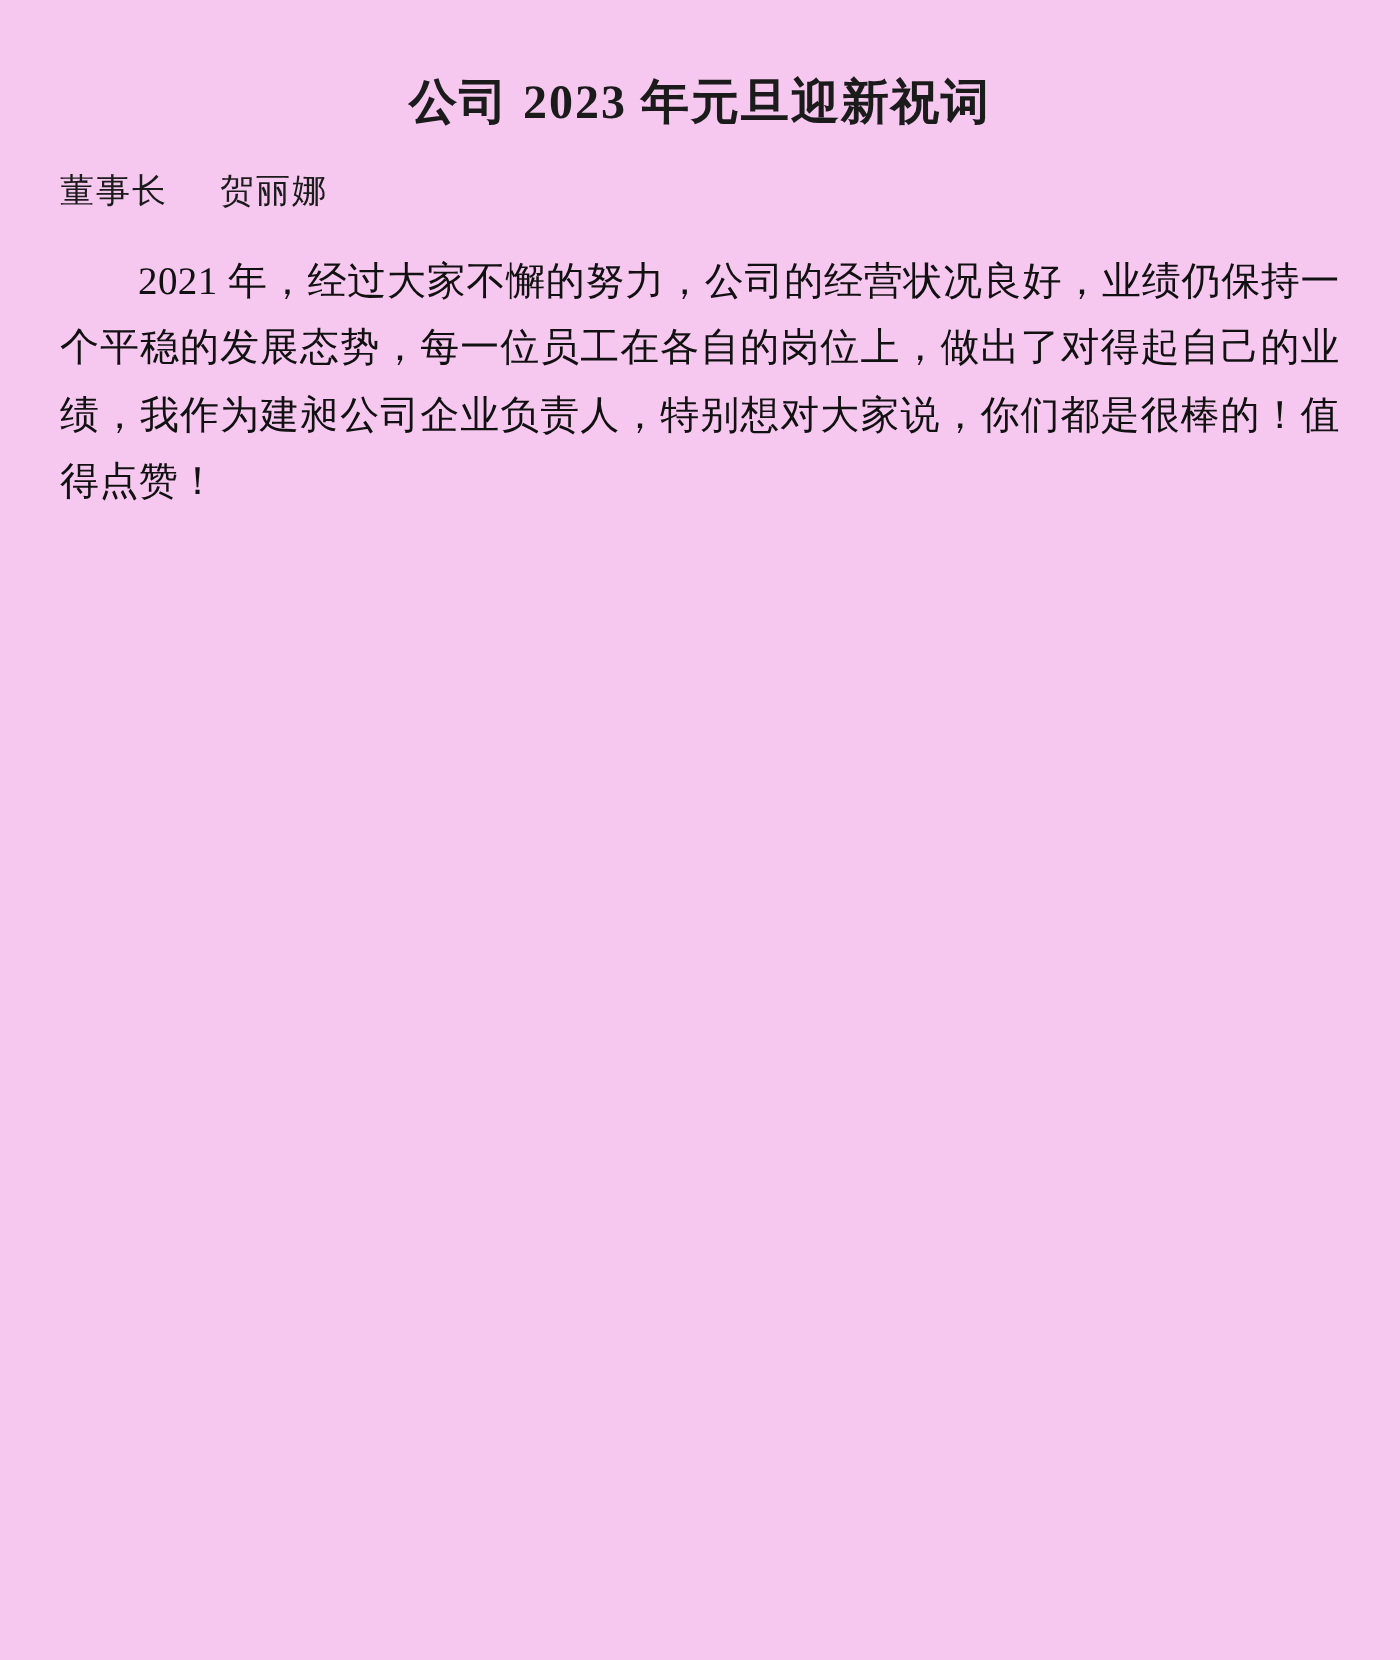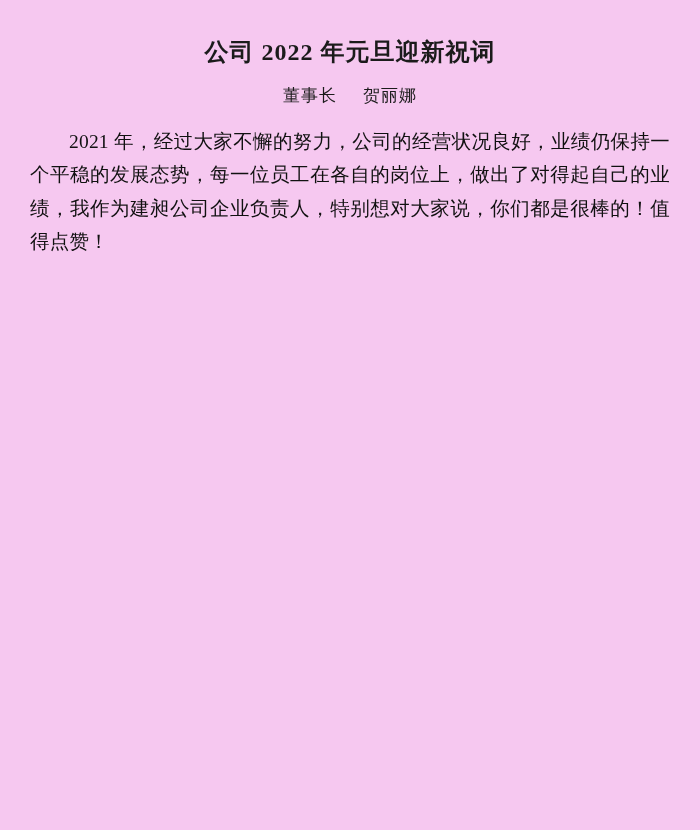--- a/index.html
+++ b/index.html
@@ -25,21 +25,21 @@
     text-align: center;
     font-size: 24px;
     font-weight: bold;
     color: #1b1b1b;
     letter-spacing: 1px;
     margin: 8px 0 0 0;
     line-height: 1.4;
     font-family: "Liberation Serif", "DejaVu Serif", serif;
   }
   .byline {
-    text-align: center;
+    text-align: left;
     font-size: 17px;
     color: #1b1b1b;
     margin: 14px 0 0 0;
     letter-spacing: 1px;
   }
   .byline .gap {
     display: inline-block;
     width: 26px;
   }
   .body-text {
@@ -56,21 +56,21 @@
   }
   .para.noindent {
     text-indent: 0;
   }
 </style>
 </head>
 <body>
 
 <div class="page">
 
-  <h1 class="doc-title">公司 2022 年元旦迎新祝词</h1>
+  <h1 class="doc-title">公司 2023 年元旦迎新祝词</h1>
 
   <div class="byline">
     <span>董事长</span><span class="gap"></span><span>贺丽娜</span>
   </div>
 
   <div class="body-text">
     <p class="para">2021 年，经过大家不懈的努力，公司的经营状况良好，业绩仍保持一个平稳的发展态势，每一位员工在各自的岗位上，做出了对得起自己的业绩，我作为建昶公司企业负责人，特别想对大家说，你们都是很棒的！值得点赞！</p>
   </div>
 
 </div>

